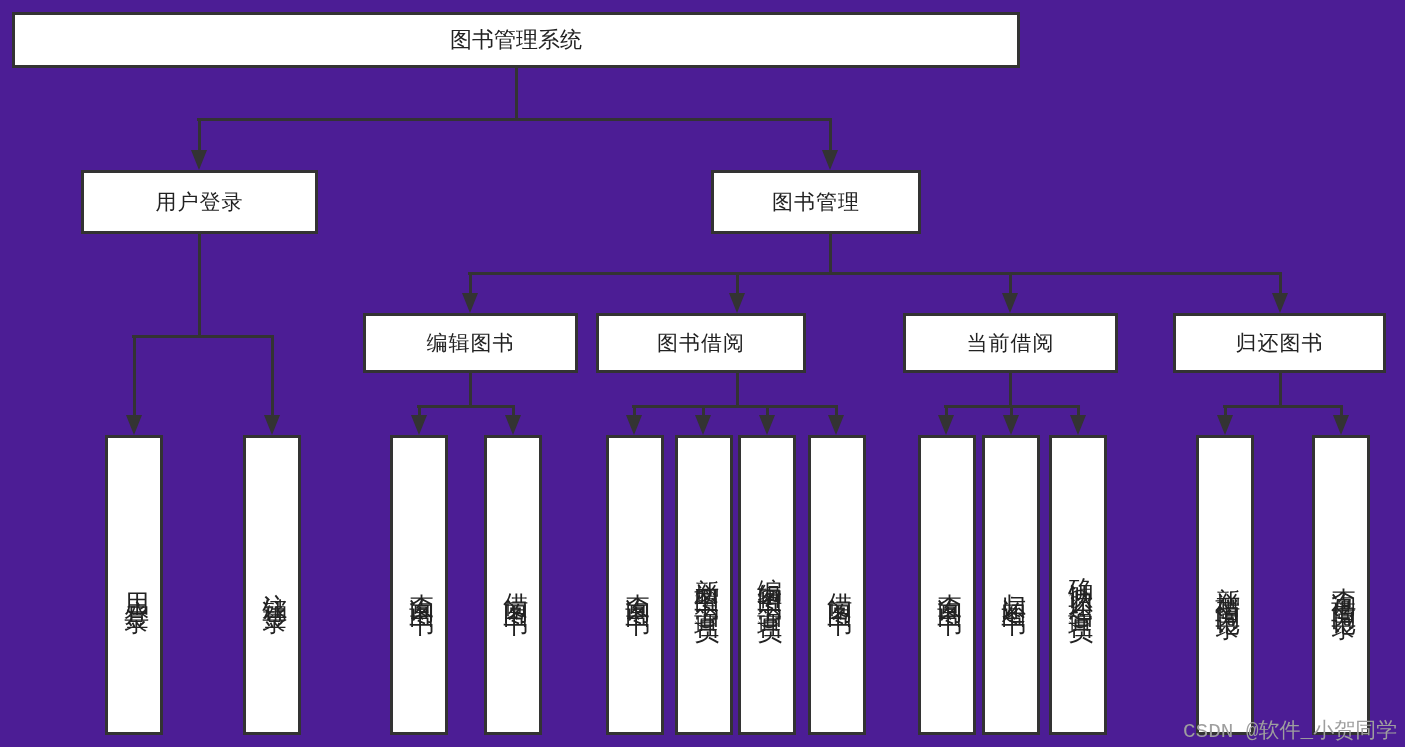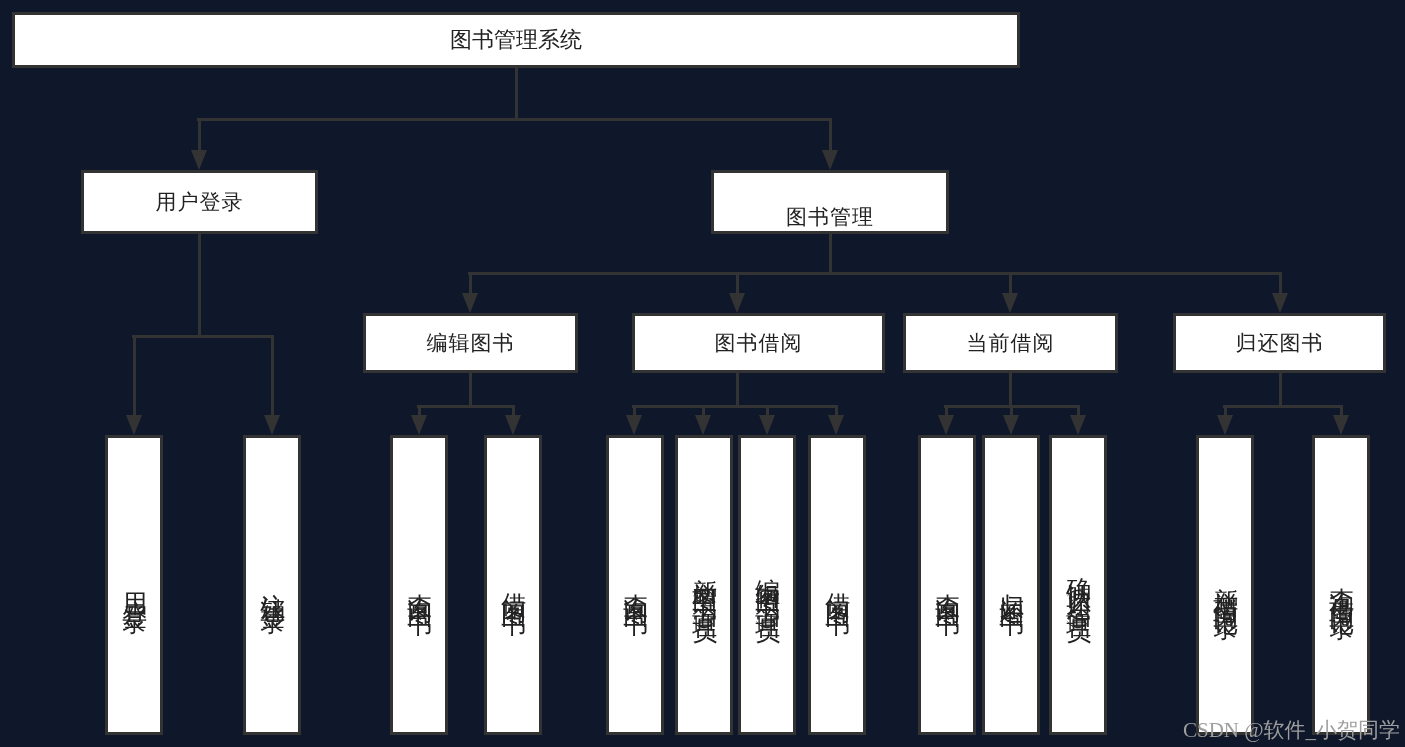--- a/index.html
+++ b/index.html
@@ -1,22 +1,22 @@
 <!DOCTYPE html>
 <html><head>
 <meta charset="utf-8">
 <style>
   * { box-sizing: border-box; }
   html, body { margin: 0; padding: 0; background: #ffffff; }
   .canvas {
     position: relative;
     width: 1405px;
     height: 747px;
-    background: #0f172a;
-    font-family: Liberation Serif, serif;
+    background: #4c1d95;
+    font-family: Liberation Mono, monospace;
     overflow: hidden;
   }
   .node {
     position: absolute;
     border: 3px solid #333333;
     background: #ffffff;
     display: flex;
     align-items: center;
     justify-content: center;
     color: #222222;
@@ -62,21 +62,21 @@
   <div class="vline" style="left:515px; top:68px;  height:53px;"></div>
   <div class="hline" style="left:197px; top:118px; width:635px;"></div>
   <div class="vline" style="left:198px; top:118px; height:34px;"></div>
   <div class="arrow" style="left:191px; top:150px;"></div>
   <div class="vline" style="left:829px; top:118px; height:34px;"></div>
   <div class="arrow" style="left:822px; top:150px;"></div>
 
   <div class="node htext" style="left:81px; top:170px; width:237px; height:64px;">
     <span>用户登录</span>
   </div>
-  <div class="node htext" style="left:711px; top:170px; width:238px; height:64px;align-items:flex-end;">
+  <div class="node htext" style="left:711px; top:170px; width:210px; height:64px;">
     <span>图书管理</span>
   </div>
 
   <div class="vline" style="left:198px; top:234px; height:104px;"></div>
   <div class="hline" style="left:132px; top:335px; width:142px;"></div>
   <div class="vline" style="left:133px; top:335px; height:82px;"></div>
   <div class="arrow" style="left:126px; top:415px;"></div>
   <div class="vline" style="left:271px; top:335px; height:82px;"></div>
   <div class="arrow" style="left:264px; top:415px;"></div>
 
@@ -87,21 +87,21 @@
   <div class="vline" style="left:736px;  top:272px; height:23px;"></div>
   <div class="arrow" style="left:729px;  top:293px;"></div>
   <div class="vline" style="left:1009px; top:272px; height:23px;"></div>
   <div class="arrow" style="left:1002px; top:293px;"></div>
   <div class="vline" style="left:1279px; top:272px; height:23px;"></div>
   <div class="arrow" style="left:1272px; top:293px;"></div>
 
   <div class="node htext" style="left:363px; top:313px; width:215px; height:60px;">
     <span>编辑图书</span>
   </div>
-  <div class="node htext" style="left:632px; top:313px; width:253px; height:60px;">
+  <div class="node htext" style="left:596px; top:313px; width:210px; height:60px;">
     <span>图书借阅</span>
   </div>
   <div class="node htext" style="left:903px; top:313px; width:215px; height:60px;">
     <span>当前借阅</span>
   </div>
   <div class="node htext" style="left:1173px; top:313px; width:213px; height:60px;">
     <span>归还图书</span>
   </div>
 
   <div class="vline" style="left:469px; top:373px; height:35px;"></div>

